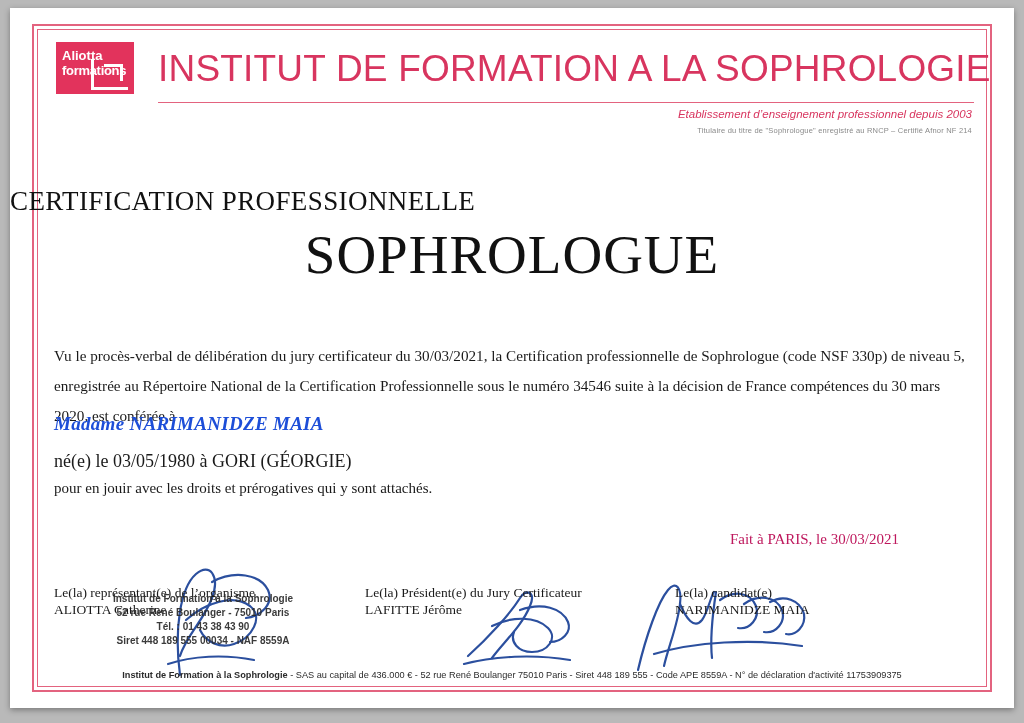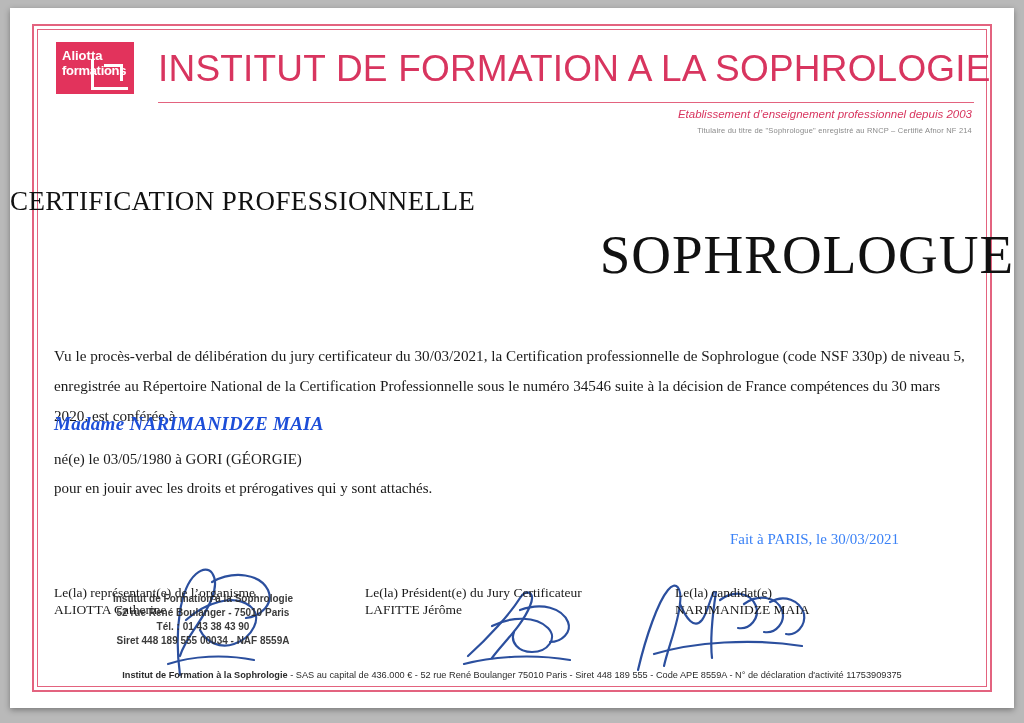--- a/index.html
+++ b/index.html
@@ -131,21 +131,21 @@
     font-size: 27px;
     letter-spacing: 0.4px;
     color: #111111;
     font-family: Liberation Serif, serif;
   }
   .cert-main {
     position: absolute;
     left: 0;
     right: 0;
     top: 215px;
-    text-align: right;
+    text-align: center;
     font-size: 55px;
     letter-spacing: 1px;
     color: #111111;
   }
 
   
   .body-text {
     position: absolute;
     left: 44px;
     right: 44px;
@@ -162,36 +162,36 @@
     font-size: 19px;
     font-weight: bold;
     font-style: italic;
     color: #1d4ed8;
     letter-spacing: 0.3px;
   }
   .birth {
     position: absolute;
     left: 44px;
     top: 443px;
-    font-size: 15px;
+    font-size: 18px;
     color: #1a1a1a;
   }
   .rights {
     position: absolute;
     left: 44px;
     top: 472px;
     font-size: 15px;
     color: #1a1a1a;
   }
   .place-date {
     position: absolute;
     right: 115px;
     top: 523px;
     font-size: 15px;
-    color: #3b82f6;
+    color: #be185d;
   }
 
   
   .sig {
     position: absolute;
     font-size: 13.5px;
     line-height: 17px;
     color: #1a1a1a;
   }
   .sig-left  { left: 44px;  top: 576px; }

